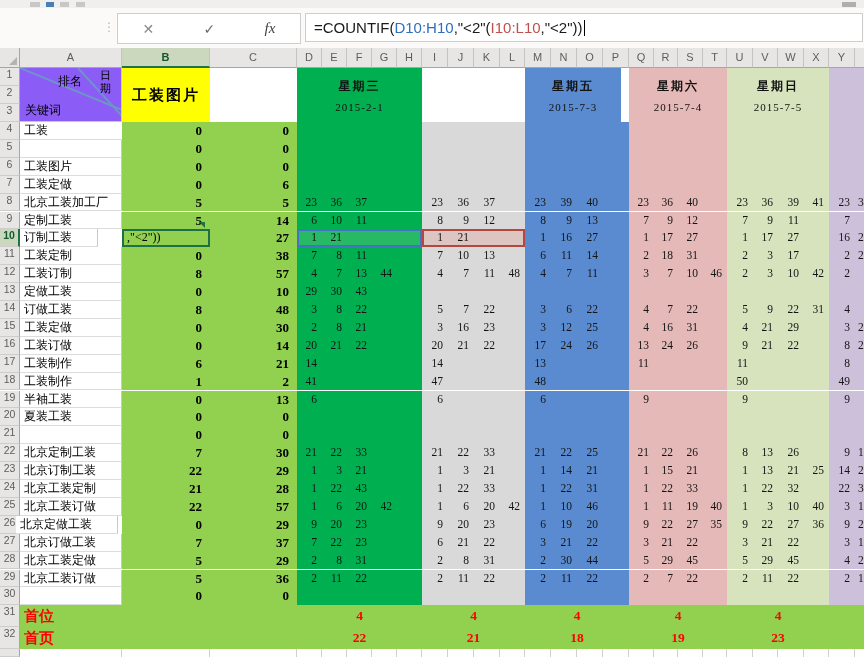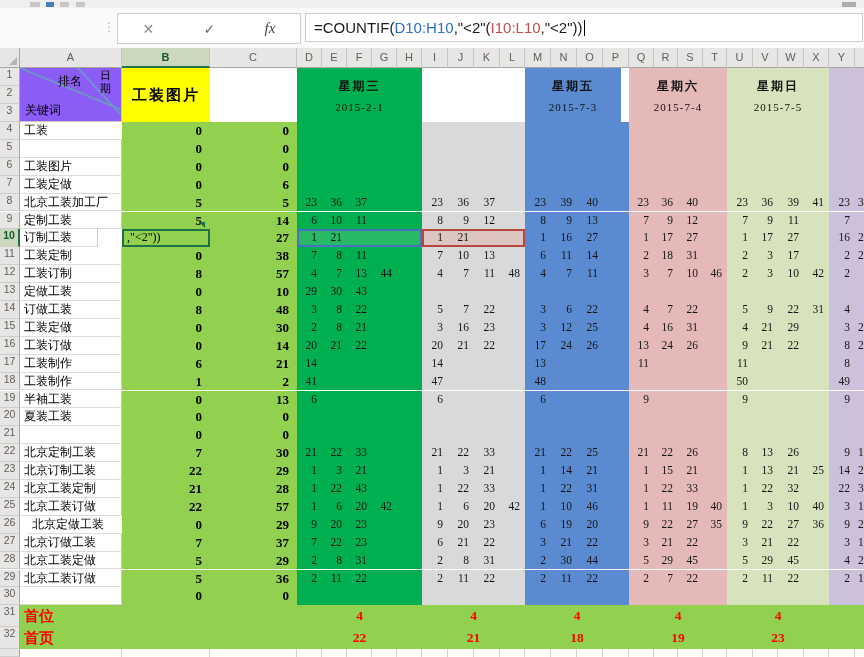--- a/index.html
+++ b/index.html
@@ -733,21 +733,21 @@
       <div class="cell num serif" style="left: 654px; top: 449.9px; width: 24px; height: 17.9px; background: rgb(229, 185, 183);">11</div>
       <div class="cell num serif" style="left: 678px; top: 449.9px; width: 25px; height: 17.9px; background: rgb(229, 185, 183);">19</div>
       <div class="cell num serif" style="left: 703px; top: 449.9px; width: 24px; height: 17.9px; background: rgb(229, 185, 183);">40</div>
       <div class="cell num serif" style="left: 727px; top: 449.9px; width: 26px; height: 17.9px; background: rgb(214, 227, 188);">1</div>
       <div class="cell num serif" style="left: 753px; top: 449.9px; width: 25px; height: 17.9px; background: rgb(214, 227, 188);">3</div>
       <div class="cell num serif" style="left: 778px; top: 449.9px; width: 26px; height: 17.9px; background: rgb(214, 227, 188);">10</div>
       <div class="cell num serif" style="left: 804px; top: 449.9px; width: 25px; height: 17.9px; background: rgb(214, 227, 188);">40</div>
       <div class="cell num serif" style="left: 829px; top: 449.9px; width: 26px; height: 17.9px; background: rgb(204, 192, 218);">3</div>
       <div class="cell num serif zcol" style="left: 855px; top: 449.9px; width: 26px; height: 17.9px; background: rgb(204, 192, 218);">1</div>
       <div class="cell rowh" style="left: 0px; top: 467.8px; width: 20px; height: 17.9px;">26</div>
-      <div class="cell acell serif" style="left: 28px; top: 467.8px; width: 102px; height: 17.9px;">北京定做工装</div>
+      <div class="cell acell serif" style="left: 16px; top: 467.8px; width: 102px; height: 17.9px;">北京定做工装</div>
       <div class="cell bccell serif" style="left: 122px; top: 467.8px; width: 88px; height: 17.9px; background: rgb(146, 208, 80);">0</div>
       <div class="cell bccell serif" style="left: 210px; top: 467.8px; width: 87px; height: 17.9px; background: rgb(146, 208, 80);">29</div>
       <div class="cell num serif" style="left: 297px; top: 467.8px; width: 25px; height: 17.9px; background: rgb(0, 176, 80);">9</div>
       <div class="cell num serif" style="left: 322px; top: 467.8px; width: 25px; height: 17.9px; background: rgb(0, 176, 80);">20</div>
       <div class="cell num serif" style="left: 347px; top: 467.8px; width: 25px; height: 17.9px; background: rgb(0, 176, 80);">23</div>
       <div class="cell num serif" style="left: 372px; top: 467.8px; width: 25px; height: 17.9px; background: rgb(0, 176, 80);"></div>
       <div class="cell num serif" style="left: 397px; top: 467.8px; width: 25px; height: 17.9px; background: rgb(0, 176, 80);"></div>
       <div class="cell num serif" style="left: 422px; top: 467.8px; width: 26px; height: 17.9px; background: rgb(217, 217, 217);">9</div>
       <div class="cell num serif" style="left: 448px; top: 467.8px; width: 26px; height: 17.9px; background: rgb(217, 217, 217);">20</div>
       <div class="cell num serif" style="left: 474px; top: 467.8px; width: 26px; height: 17.9px; background: rgb(217, 217, 217);">23</div>

